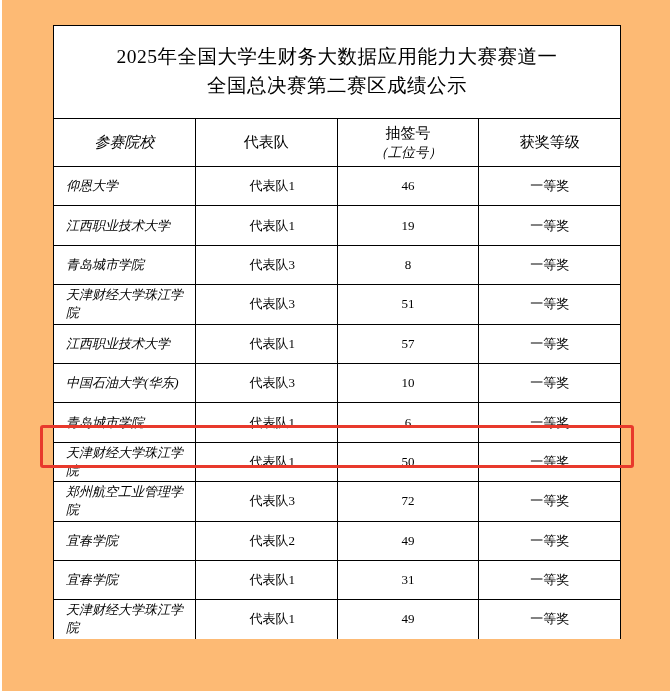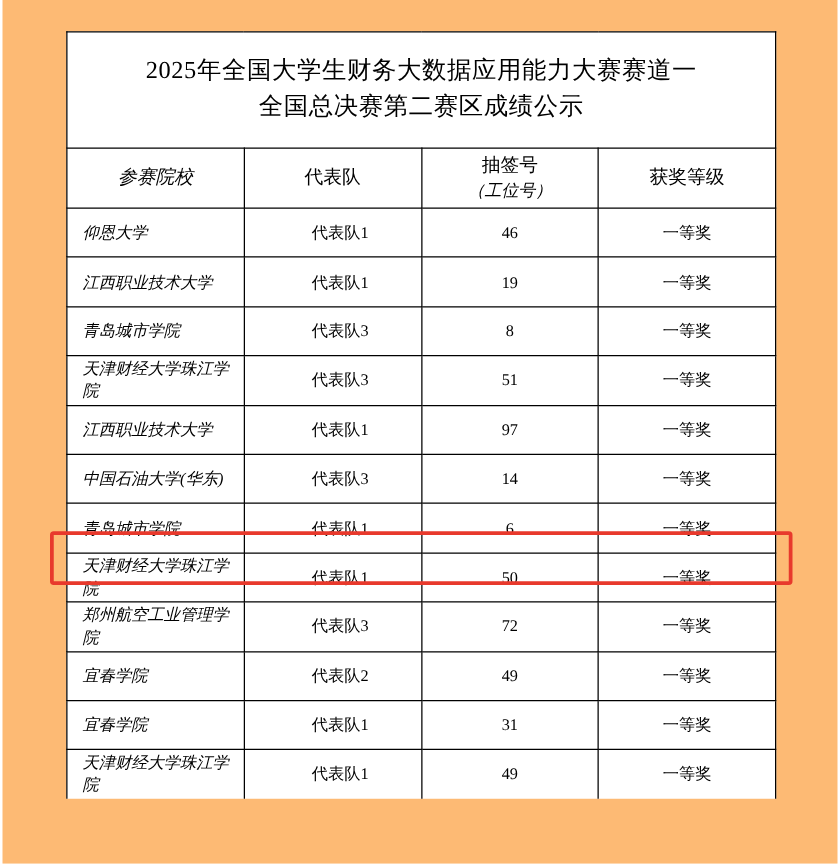--- a/index.html
+++ b/index.html
@@ -146,27 +146,27 @@
         </tr>
         <tr class="data-row">
           <td class="c-school">天津财经大学珠江学院</td>
           <td class="c-team">代表队3</td>
           <td class="c-draw">51</td>
           <td class="c-award">一等奖</td>
         </tr>
         <tr class="data-row">
           <td class="c-school">江西职业技术大学</td>
           <td class="c-team">代表队1</td>
-          <td class="c-draw">97</td>
+          <td class="c-draw">57</td>
           <td class="c-award">一等奖</td>
         </tr>
         <tr class="data-row">
           <td class="c-school">中国石油大学(华东)</td>
           <td class="c-team">代表队3</td>
-          <td class="c-draw">14</td>
+          <td class="c-draw">10</td>
           <td class="c-award">一等奖</td>
         </tr>
         <tr class="data-row">
           <td class="c-school">青岛城市学院</td>
           <td class="c-team">代表队1</td>
           <td class="c-draw">6</td>
           <td class="c-award">一等奖</td>
         </tr>
         <tr class="data-row">
           <td class="c-school">天津财经大学珠江学院</td>

